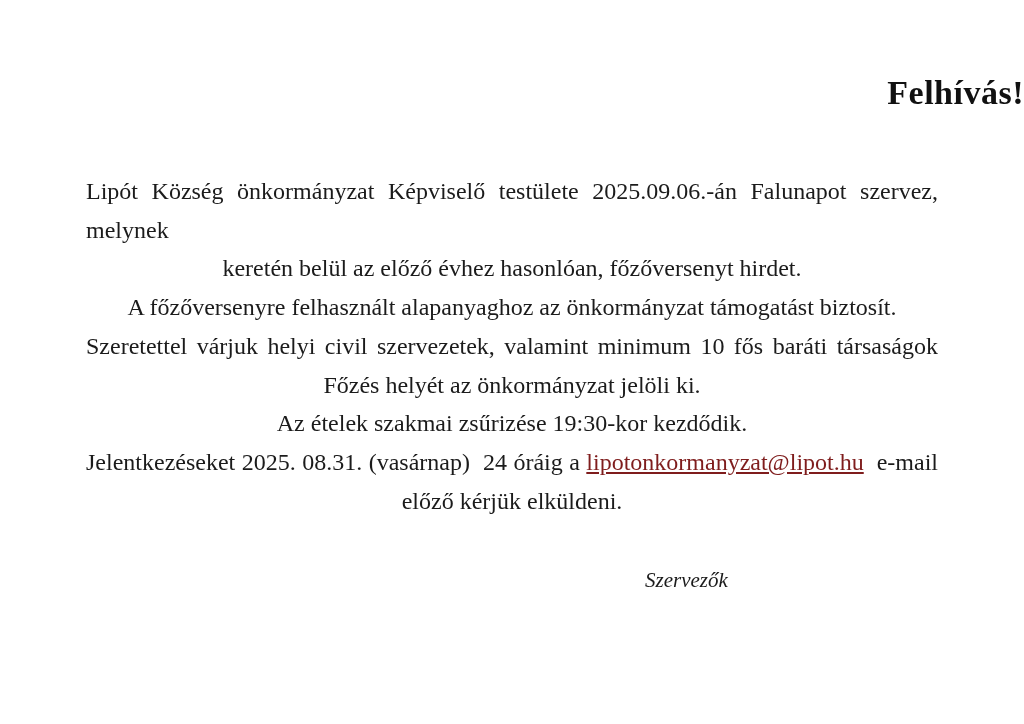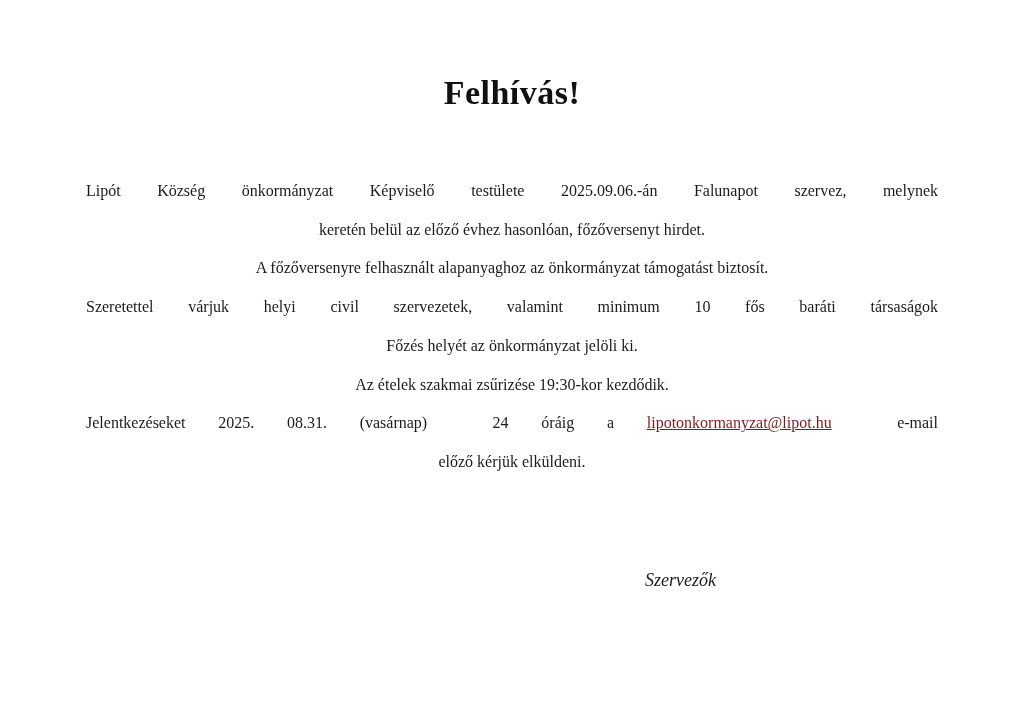--- a/index.html
+++ b/index.html
@@ -11,53 +11,53 @@
     position: relative;
     width: 1024px;
     height: 724px;
     background: #ffffff;
     overflow: hidden;
     font-family: "Liberation Serif", "DejaVu Serif", serif;
     color: #1b1b1b;
   }
   .doc-title {
     margin-top: 74px;
-    text-align: center;
+    text-align: right;
     font-size: 34px;
     font-weight: bold;
     letter-spacing: 0.5px;
     color: #111111;
   }
   .content {
     position: absolute;
     left: 86px;
     top: 172px;
     width: 852px;
-    font-size: 16px;
+    font-size: 24px;
     line-height: 38.7px;
   }
   .line {
     white-space: normal;
     text-align: center;
   }
   .line.justify {
     text-align: justify;
     text-align-last: justify;
   }
   .email-link {
     color: #7f1d1d;
     text-decoration: underline;
     cursor: pointer;
   }
   .signature {
     position: absolute;
     left: 645px;
     top: 566px;
     font-style: italic;
-    font-size: 18px;
+    font-size: 21px;
     line-height: 28px;
     color: #1b1b1b;
   }
 </style>
 </head>
 <body>
 
 <div class="page">
 
   <div class="doc-title">Felhívás!</div>

